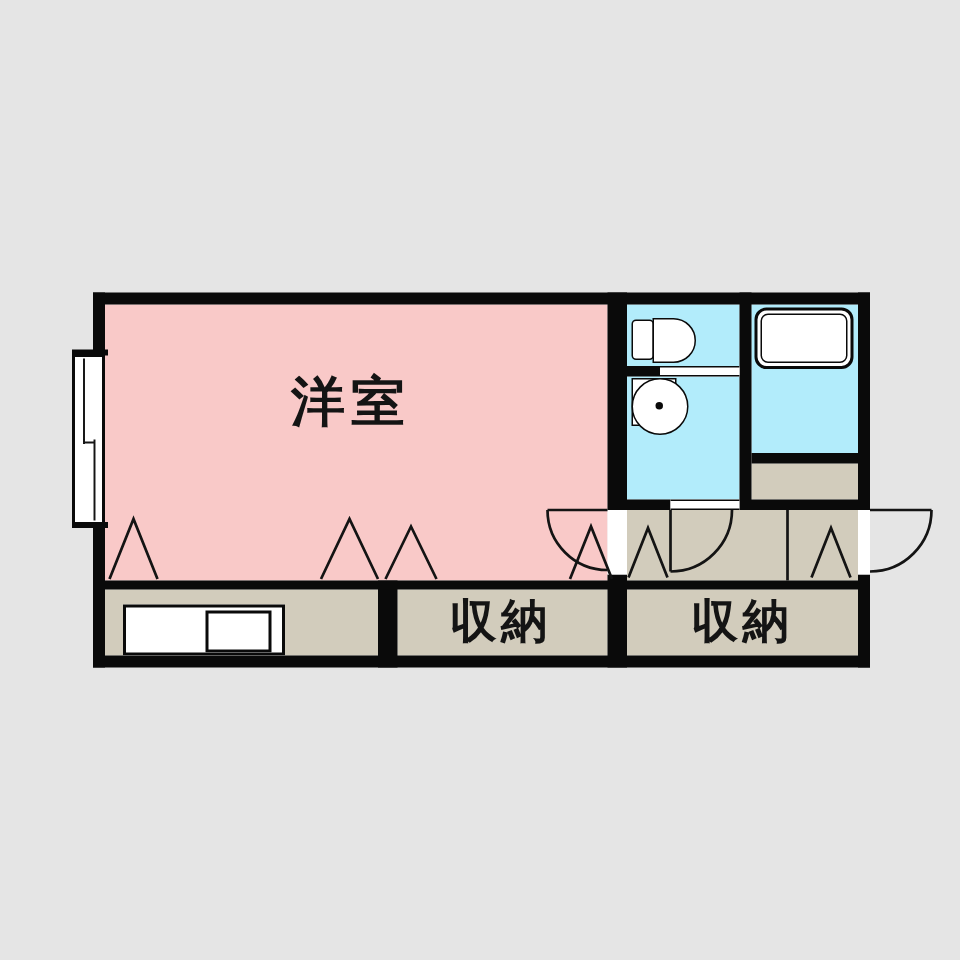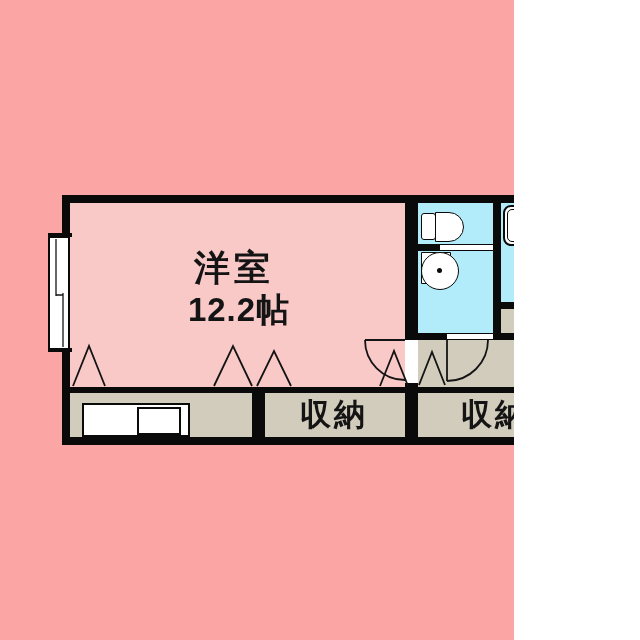--- a/index.html
+++ b/index.html
@@ -1,16 +1,16 @@
 <!DOCTYPE html>
 <html><head>
 <meta charset="utf-8">
 <style>
   html,body{margin:0;padding:0;background:#fff;}
-  .stage{position:relative;width:514px;height:640px;background:#fca5a5;overflow:hidden;
+  .stage{position:relative;width:640px;height:640px;background:#e5e5e5;overflow:hidden;
          font-family:"Liberation Sans","DejaVu Sans",sans-serif;}
   .abs{position:absolute;box-sizing:border-box;}
   .wall{background:var(--wall,#0a0a0a);}
   .room-pink{background:var(--pink,#f9c9c8);}
   .room-blue{background:var(--blue,#b2ecfb);}
   .room-tan{background:var(--tan,#d2ccbc);}
   .doorway{background:#fff;}
   .doorway-h{border-top:1.4px solid #0a0a0a;border-bottom:1.4px solid #0a0a0a;}
   .fixture{background:#fff;border:1.8px solid #0a0a0a;}
   .label{position:absolute;color:#141414;font-weight:bold;white-space:nowrap;
@@ -86,16 +86,15 @@
     <path class="stroke" d="M447,340 L447,381"></path>
     <path class="stroke" d="M447,381 A41,41 0 0 0 488,340"></path>
 
     <path class="stroke" d="M580,340 L621,340"></path>
     <path class="stroke" d="M621,340 A41,41 0 0 1 580,381"></path>
 
     <path class="stroke" style="stroke-width:1.3px" d="M56,239 L56,296 M56,295 L63,295 M63,293 L63,347"></path>
   </svg>
 
   <div class="label" style="left:234px;top:268px;font-size:36px;letter-spacing:4px;">洋室</div>
-  <div class="label" style="left:239px;top:309px;font-size:33px;letter-spacing:1px;">12.2帖</div>
   <div class="label" style="left:334px;top:414px;font-size:31px;letter-spacing:3px;">収納</div>
   <div class="label" style="left:495px;top:414px;font-size:31px;letter-spacing:3px;">収納</div>
 </div>
 
 </body></html>

